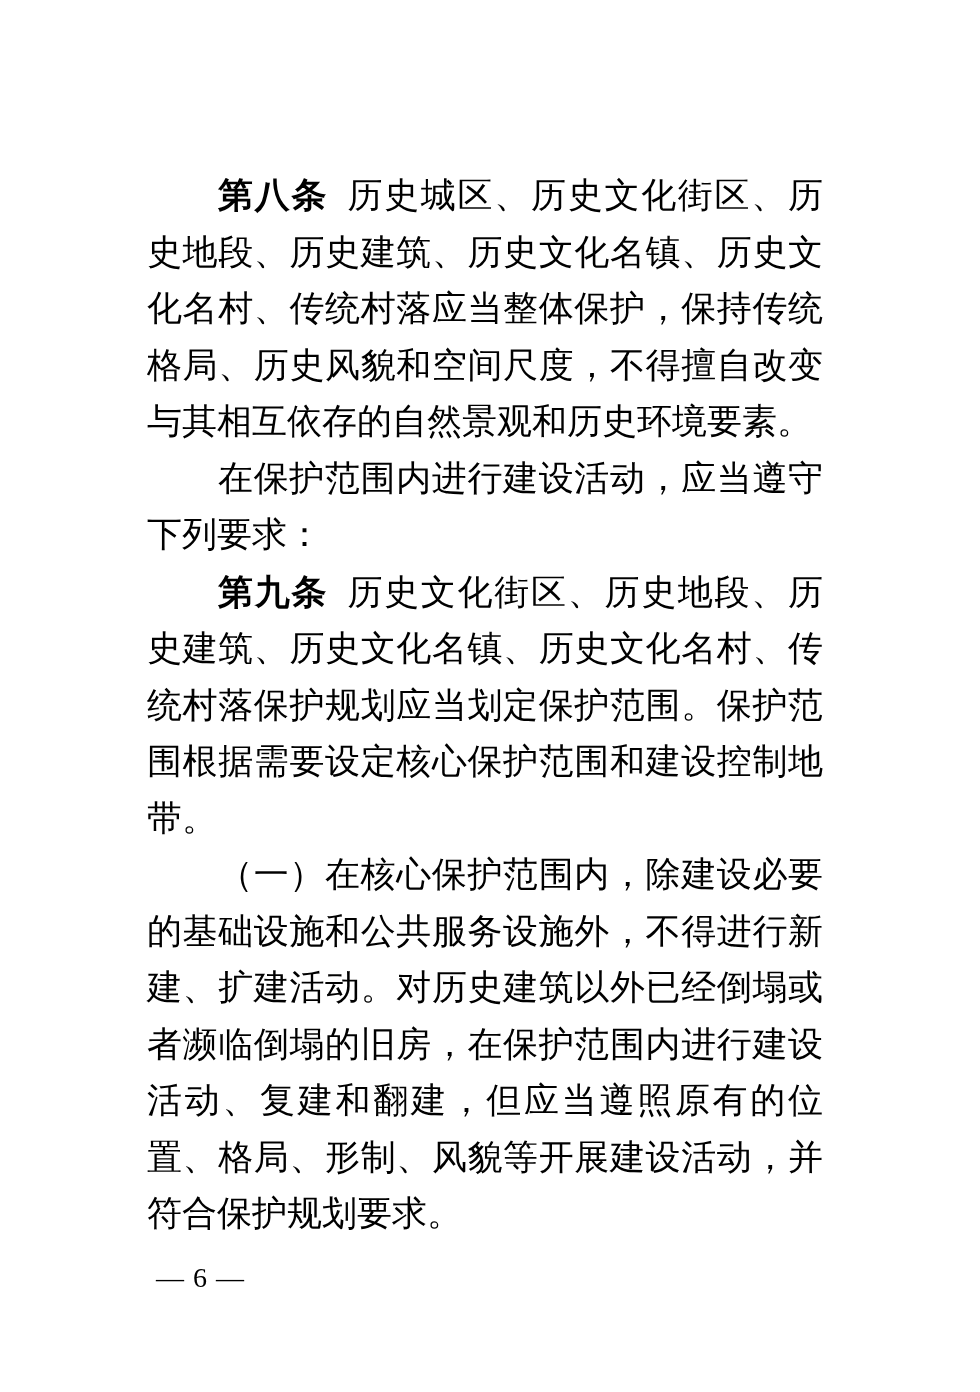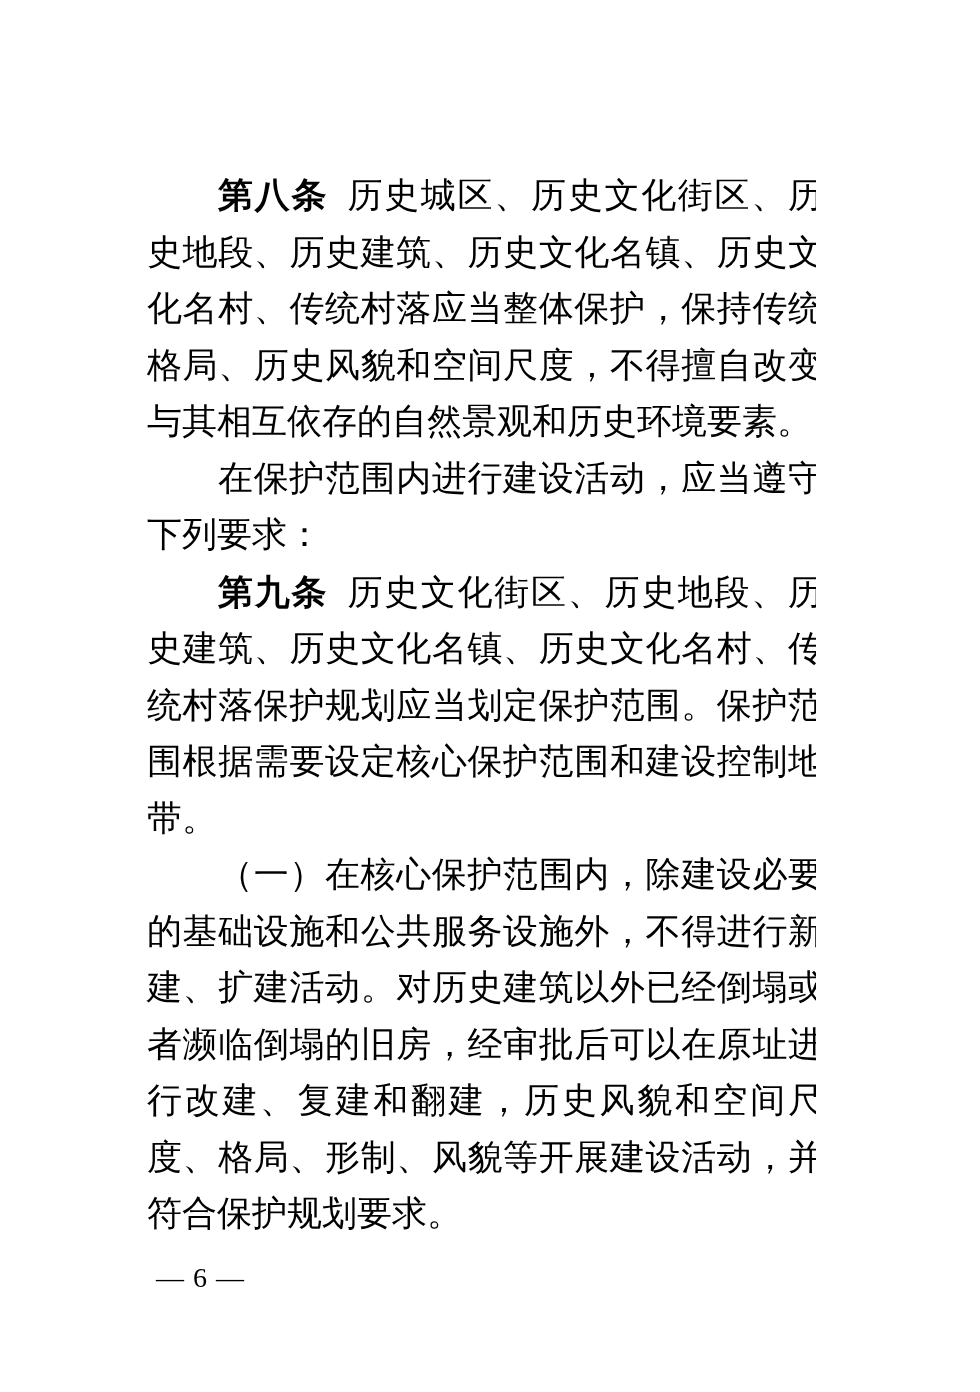--- a/index.html
+++ b/index.html
@@ -6,20 +6,21 @@
     margin: 0;
     padding: 0;
     background: #ffffff;
   }
   .page {
     position: relative;
     width: 816px;
     height: 1392px;
     background: #ffffff;
     overflow: hidden;
+    padding-left: 20px;
   }
   .body-text {
     position: absolute;
     left: 147px;
     top: 167px;
     width: 676px;
     font-family: "Liberation Serif", "DejaVu Serif", serif;
     font-size: 35px;
     line-height: 56.5px;
     color: #000000;
@@ -53,19 +54,19 @@
 <div class="page">
 
   <div class="body-text">
 
     <p><span class="article-term">第八条</span><span>历史城区、历史文化街区、历史地段、历史建筑、历史文化名镇、历史文化名村、传统村落应当整体保护，保持传统格局、历史风貌和空间尺度，不得擅自改变与其相互依存的自然景观和历史环境要素。</span></p>
 
     <p><span>在保护范围内进行建设活动，应当遵守下列要求：</span></p>
 
     <p><span class="article-term">第九条</span><span>历史文化街区、历史地段、历史建筑、历史文化名镇、历史文化名村、传统村落保护规划应当划定保护范围。保护范围根据需要设定核心保护范围和建设控制地带。</span></p>
 
-    <p><span>（一）在核心保护范围内，除建设必要的基础设施和公共服务设施外，不得进行新建、扩建活动。对历史建筑以外已经倒塌或者濒临倒塌的旧房，经审批后可以在原址进行改建、复建和翻建，历史风貌和空间尺度、格局、形制、风貌等开展建设活动，并符合保护规划要求。</span></p>
+    <p><span>（一）在核心保护范围内，除建设必要的基础设施和公共服务设施外，不得进行新建、扩建活动。对历史建筑以外已经倒塌或者濒临倒塌的旧房，在保护范围内进行建设活动、复建和翻建，但应当遵照原有的位置、格局、形制、风貌等开展建设活动，并符合保护规划要求。</span></p>
 
   </div>
 
   <div class="page-number">— 6 —</div>
 
 </div>
 
 </body></html>

